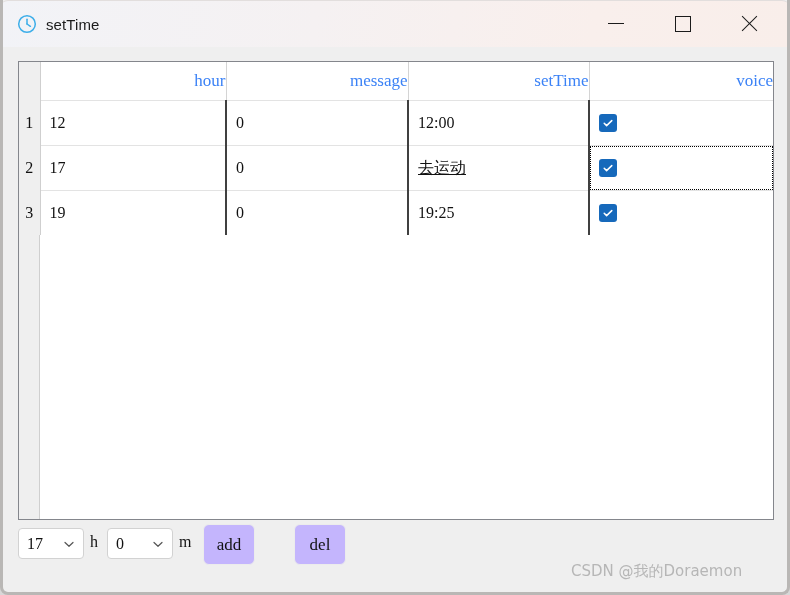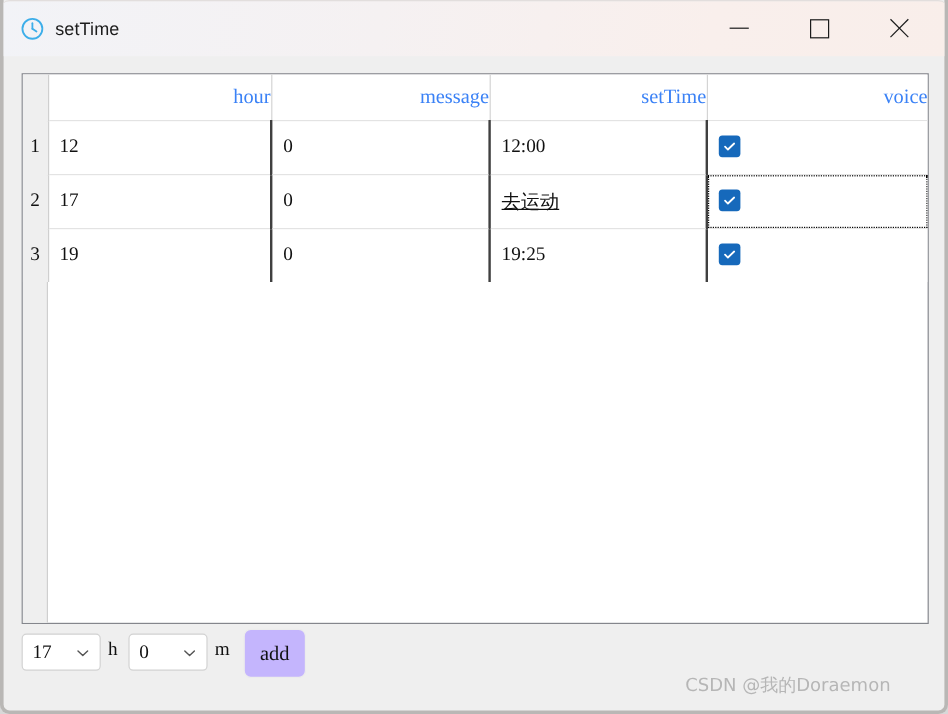--- a/index.html
+++ b/index.html
@@ -368,16 +368,17 @@
 
     <div class="combo" id="combo-minute">
       <span class="val">0</span>
       <svg class="chev" viewBox="0 0 16 16">
         <path d="M4 6.5 L8 10.3 L12 6.5" fill="none" stroke="#555" stroke-width="1.2" stroke-linecap="round" stroke-linejoin="round"></path>
       </svg>
     </div>
     <span class="unit" id="unit-m">m</span>
 
     <div class="tbtn" id="btn-add">add</div>
+    <div class="tbtn" id="btn-del">del</div>
   </div>
 
   <div id="watermark">CSDN @我的Doraemon</div>
 </div>
 
 </body></html>

